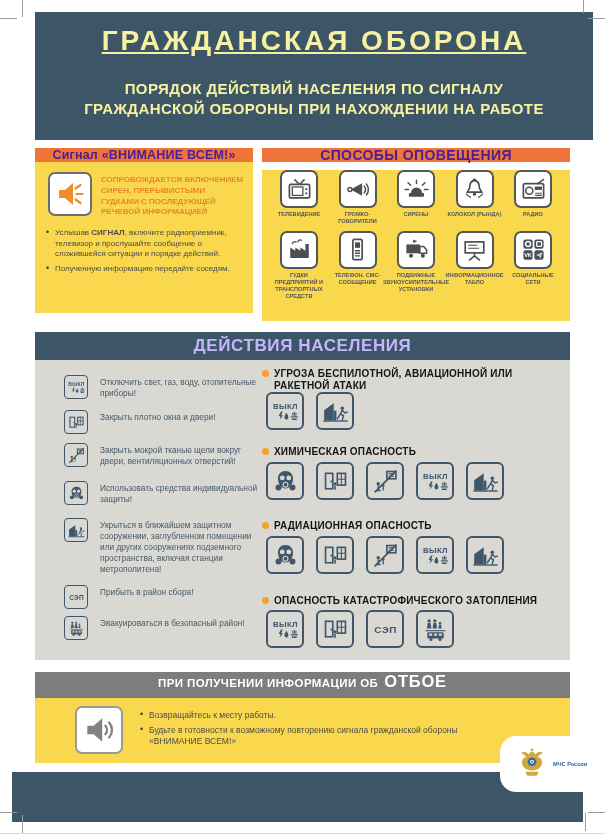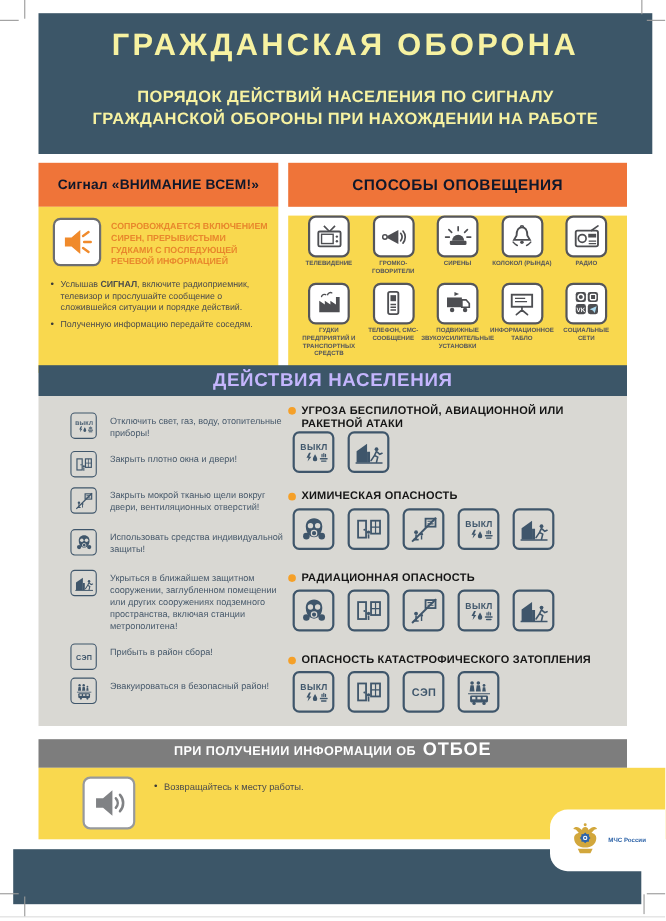--- a/index.html
+++ b/index.html
@@ -2,25 +2,25 @@
 <html><head>
 <meta charset="utf-8">
 <style>
   html,body{margin:0;padding:0;background:#fff;}
   #page{position:relative;width:605px;height:837px;background:#ffffff;overflow:hidden;
         font-family:"Liberation Sans",sans-serif;-webkit-font-smoothing:antialiased;}
   .abs{position:absolute;}
 
   
   .header{left:35px;top:12px;width:558px;height:128px;background:#3C5668;color:#F7F2A1;text-align:center;}
-  .header .title{padding-top:13px;font-size:28px;font-weight:bold;letter-spacing:3px;}
+  .header .title{padding-top:13px;font-size:28px;font-weight:bold;letter-spacing:3px;text-decoration:underline;}
   .header .subtitle{margin-top:22px;font-size:15px;font-weight:bold;letter-spacing:.4px;line-height:1.3;}
 
   
-  .panel-head{height:40px;background:#EF7439;color:#0f172a;font-weight:bold;
+  .panel-head{height:14px;background:#EF7439;color:#4c1d95;font-weight:bold;
               display:flex;align-items:center;justify-content:center;}
   .signal-panel{left:35px;top:148px;width:218px;height:177px;}
   .signal-panel .panel-head{font-size:12.5px;letter-spacing:.2px;}
   .signal-body{position:relative;height:151px;background:#F9D84E;}
   .iconbox{background:#fff;border:2px solid #6d6e71;border-radius:7px;display:flex;
            align-items:center;justify-content:center;box-sizing:border-box;}
   .sig-iconbox{position:absolute;left:13px;top:10px;width:44px;height:44px;color:#F08A2B;}
   .sig-iconbox svg{width:32px;height:32px;}
   .sig-desc{position:absolute;left:66px;top:13px;width:144px;font-size:8px;font-weight:bold;
             color:#E8872C;line-height:1.35;}
@@ -57,21 +57,21 @@
   .tg-icons{position:absolute;left:231px;display:flex;gap:12px;}
   .tg-box{width:38px;height:38px;border:2.5px solid #3F566B;border-radius:6px;color:#3F566B;
           box-sizing:border-box;display:flex;align-items:center;justify-content:center;}
   .tg-box svg{width:29px;height:29px;}
 
   
   .ac-band{left:35px;top:672px;width:535px;height:26px;background:#7D7D7D;color:#fff;
            display:flex;align-items:baseline;justify-content:center;gap:6px;}
   .ac-pre{font-size:11.5px;font-weight:bold;letter-spacing:.4px;}
   .ac-big{font-size:16.5px;font-weight:bold;letter-spacing:.8px;}
-  .ac-body{left:35px;top:698px;width:535px;height:65px;background:#F9D84E;padding-left:36px;}
+  .ac-body{left:35px;top:698px;width:535px;height:65px;background:#F9D84E;}
   .ac-iconbox{position:absolute;left:40px;top:8px;width:48px;height:48px;color:#808285;border-color:#97999C;}
   .ac-iconbox svg{width:34px;height:34px;}
   .ac-bullets{left:105px;top:12px;width:340px;}
   .ac-bullets li{font-size:8.5px;}
 
   
   .footer-band{left:12px;top:772px;width:571px;height:50px;background:#3C5668;z-index:1;}
   .white-notch{left:500px;top:736px;width:105px;height:56px;background:#fff;border-radius:16px 0 0 16px;
                z-index:2;display:flex;align-items:center;}
   .emblem{width:36px;height:36px;margin-left:14px;}
@@ -539,20 +539,21 @@
     <span class="ac-big">ОТБОЕ</span>
   </div>
   <div class="abs ac-body">
     <div class="iconbox ac-iconbox">
       <svg>
           <use href="#s-speaker"></use>
         </svg>
     </div>
     <ul class="blist ac-bullets">
       <li>Возвращайтесь к месту работы.</li>
+      <li>Будьте в готовности к возможному повторению сигнала гражданской обороны «ВНИМАНИЕ ВСЕМ!»</li>
     </ul>
   </div>
 
   <div class="abs footer-band"></div>
   <div class="abs white-notch">
     <svg class="emblem">
         <use href="#s-mchs"></use>
       </svg>
     <span class="logo-text">МЧС России</span>
   </div>

